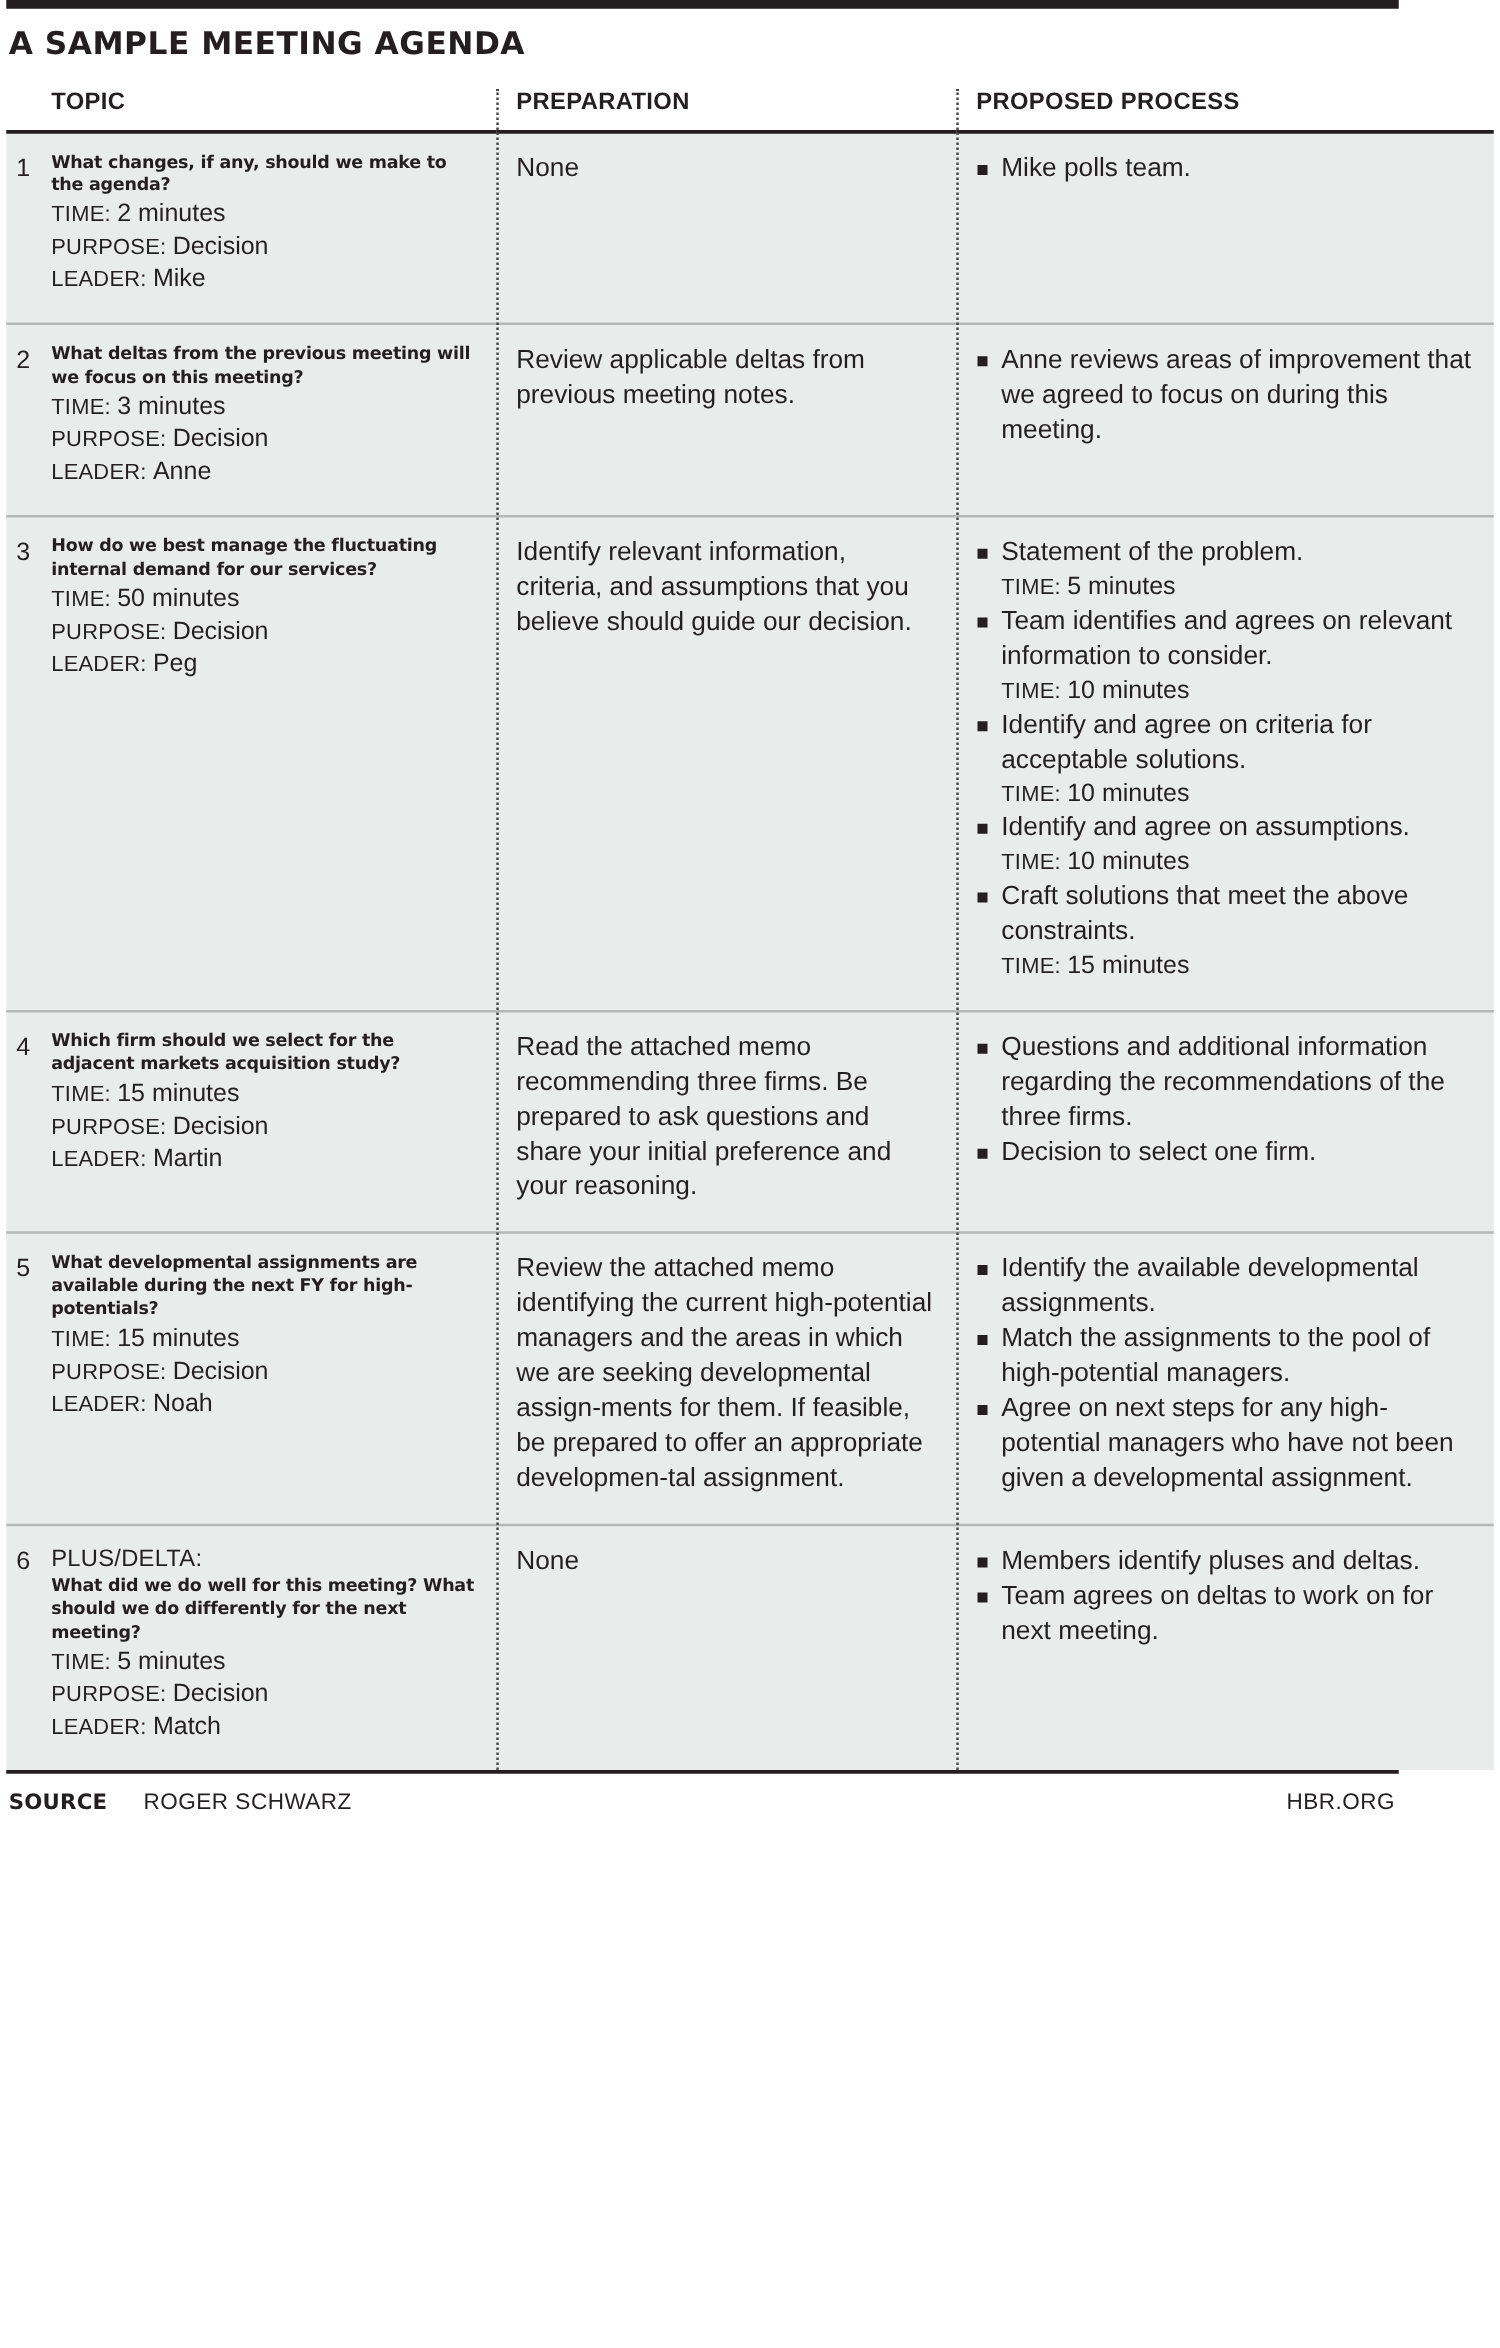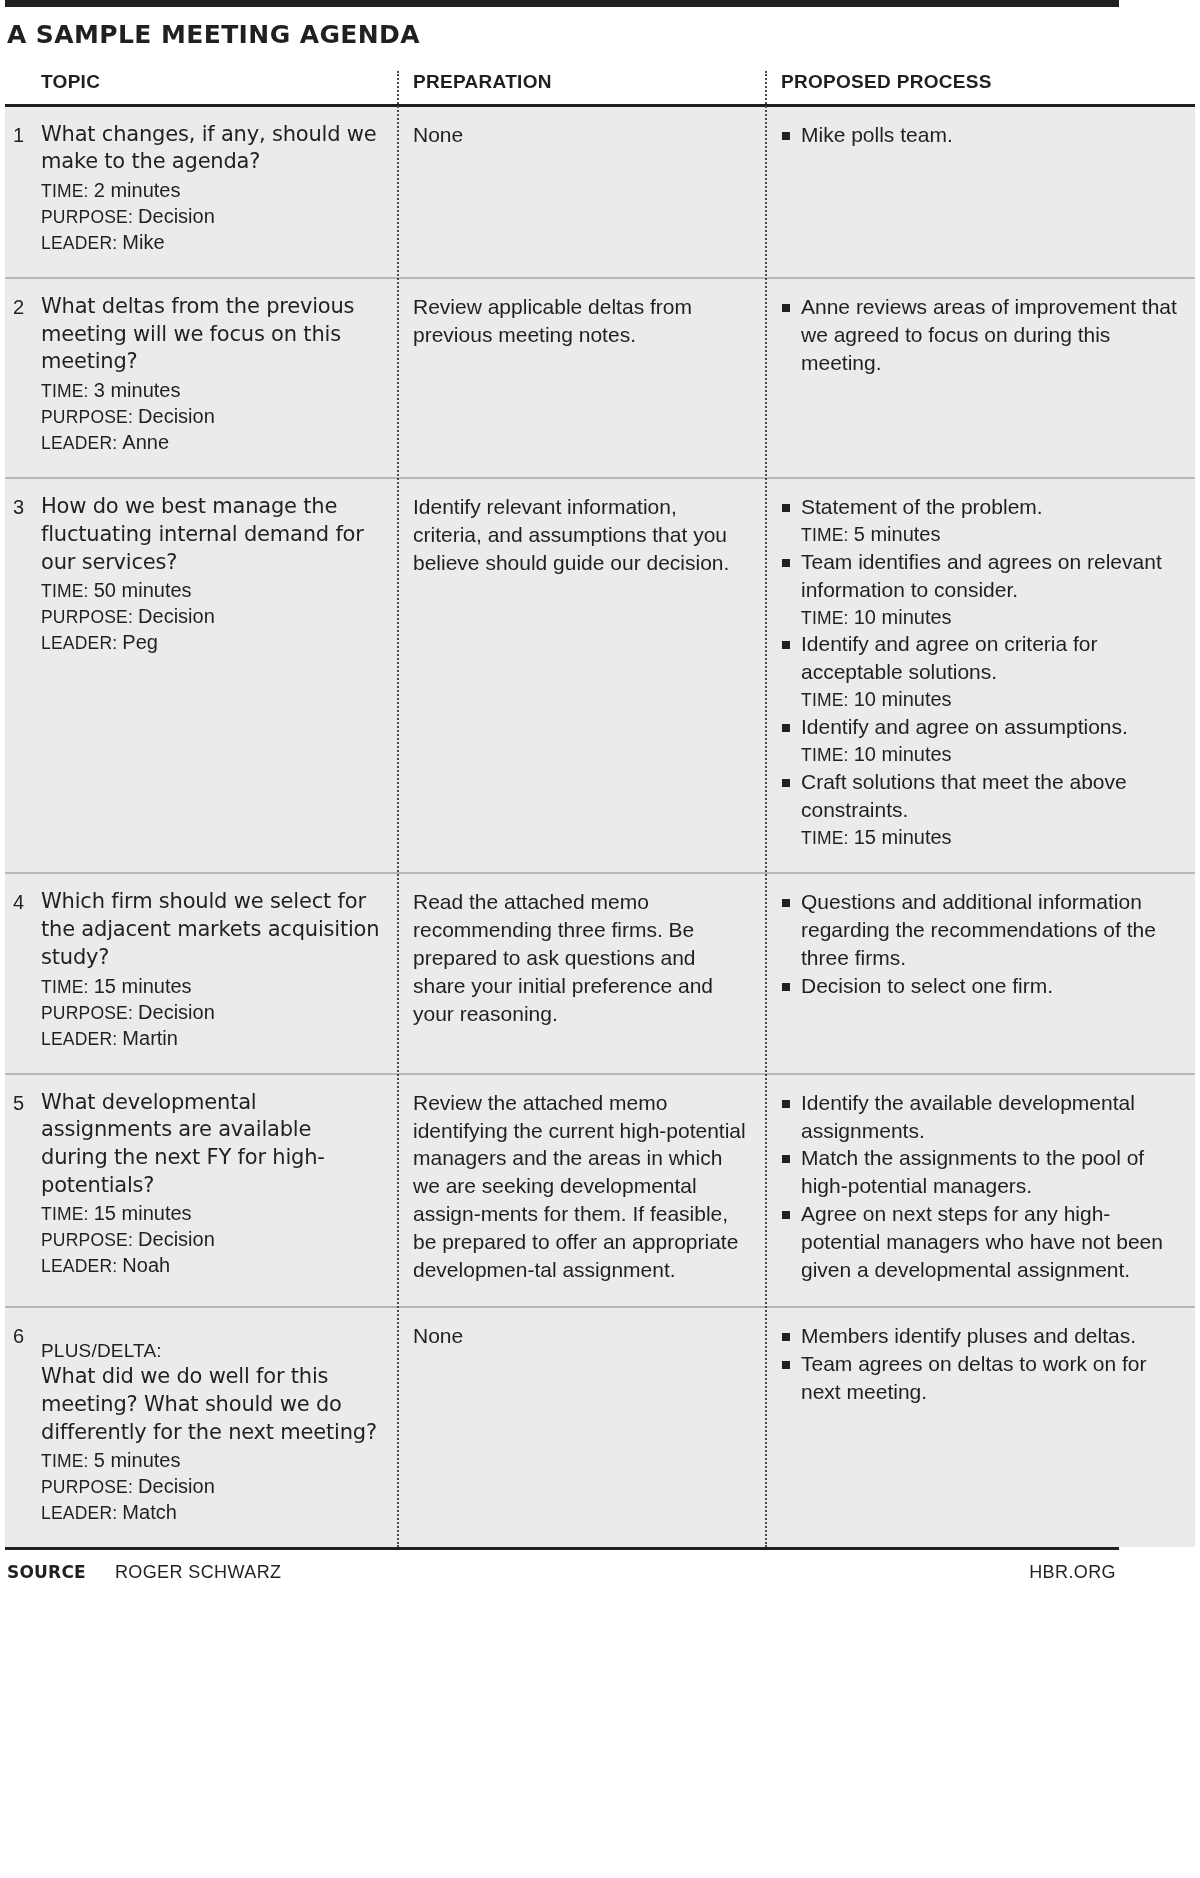--- a/index.html
+++ b/index.html
@@ -109,27 +109,26 @@
     padding-top: 1px;
   }
   .topic-body { flex: 1 1 auto; }
 
   .kicker {
     font-size: 19px;
     font-family: "Liberation Sans", sans-serif;
     letter-spacing: 0.2px;
     line-height: 1.32;
     color: #231f20;
-    margin-top: 16px;
   }
 
   .q {
     font-family: "DejaVu Sans", sans-serif;
-    font-weight: normal;
-    font-size: 21px;
+    font-weight: bold;
+    font-size: 14px;
     line-height: 1.32;
     letter-spacing: -0.2px;
     color: #231f20;
     margin-bottom: 1px;
   }
 
   .meta {
     font-size: 20px;
     line-height: 1.3;
     color: #231f20;

